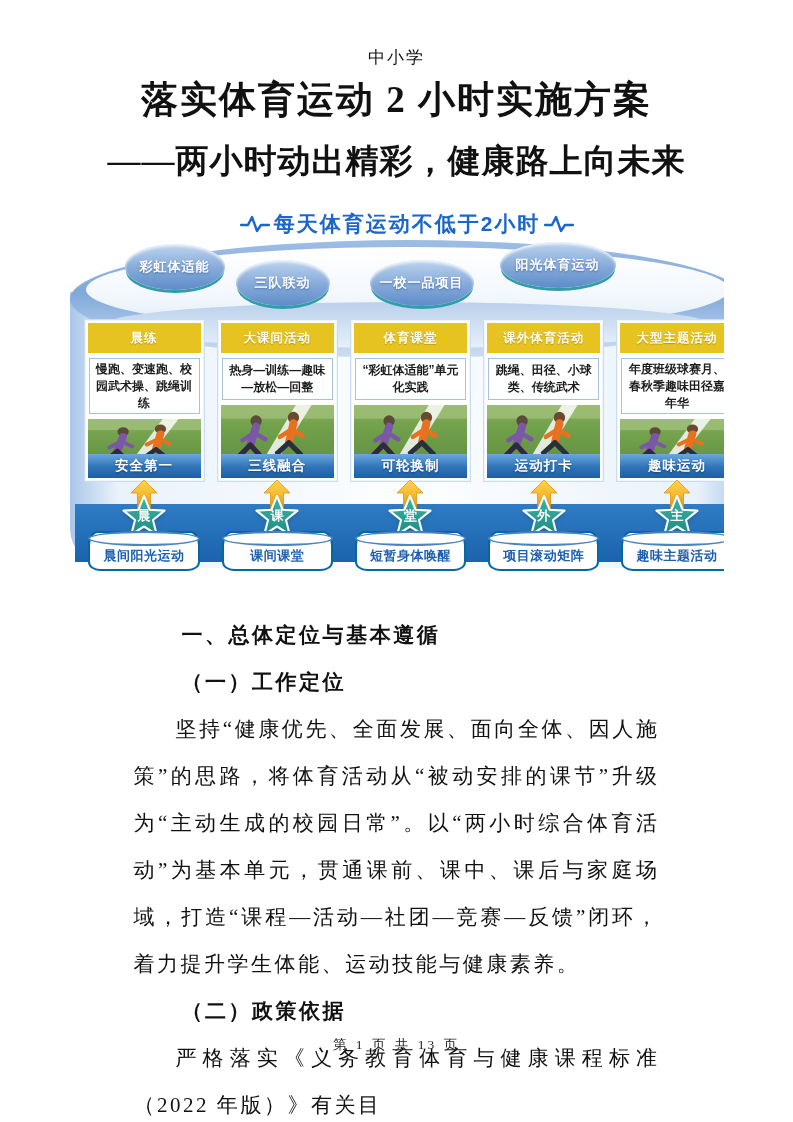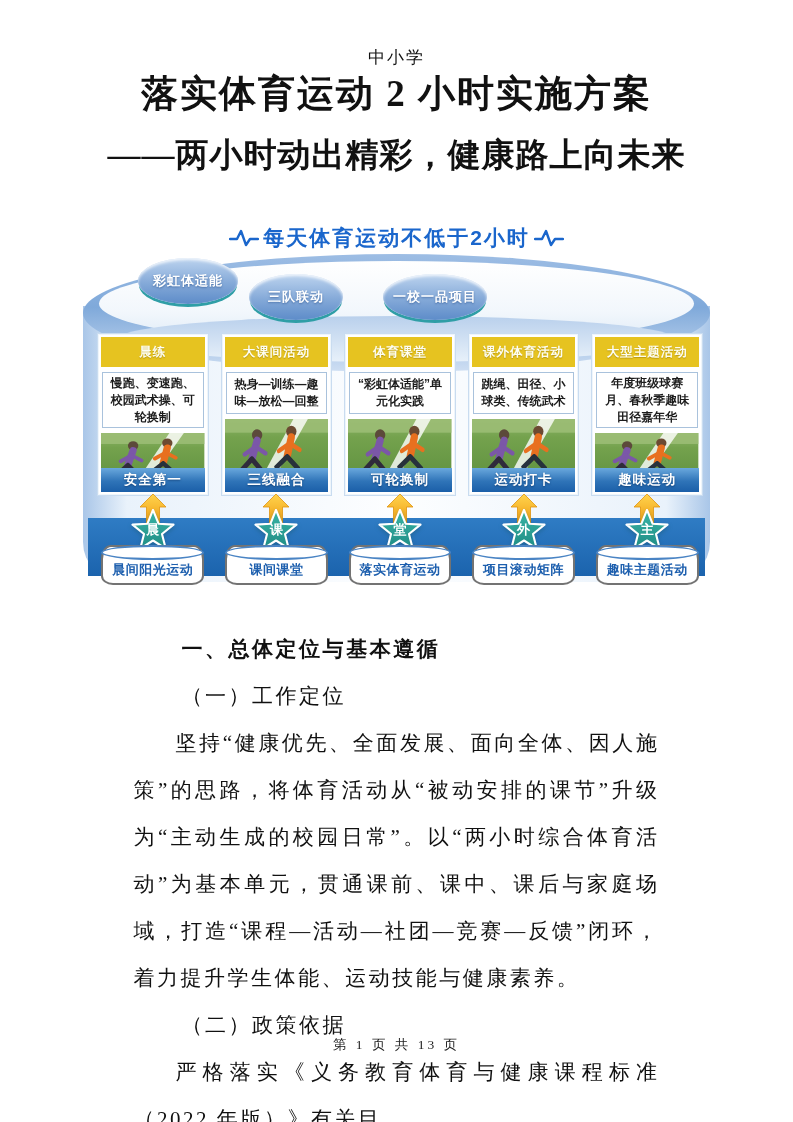--- a/index.html
+++ b/index.html
@@ -1,23 +1,23 @@
 <!DOCTYPE html>
 <html><head>
 <meta charset="utf-8">
 <style>
   html,body{margin:0;padding:0;background:#fff;}
   .page{position:relative;width:654px;height:1122px;margin:0 auto;background:#fff;overflow:hidden;
         font-family:"Liberation Serif","DejaVu Serif",serif;color:#111;}
   .kicker{margin-top:46px;text-align:center;font-size:17px;letter-spacing:2px;}
-  .doc-title{margin:0 0 0;text-align:center;font-size:37px;font-weight:700;letter-spacing:2px;}
+  .doc-title{margin:6px 0 0;text-align:center;font-size:37px;font-weight:700;letter-spacing:2px;}
   .doc-subtitle{margin-top:14px;text-align:center;font-size:33px;font-weight:700;letter-spacing:1px;}
 
   
-  .ig{position:relative;width:627px;height:368px;margin:40px auto 0;font-family:"Liberation Sans","DejaVu Sans",sans-serif;}
+  .ig{position:relative;width:627px;height:368px;margin:20px auto 0;font-family:"Liberation Sans","DejaVu Sans",sans-serif;padding-left:48px;}
   .ig-walls{position:absolute;left:0;right:0;top:88px;bottom:4px;z-index:1;border-radius:0 0 40px 40px;
             background:linear-gradient(90deg,#a9c6e8 0%,#e9f2fb 7%,#fdfeff 50%,#e9f2fb 93%,#a9c6e8 100%);}
   .ig-platform{position:absolute;left:0;right:0;top:36px;height:118px;z-index:2;}
   .ig-rim{position:absolute;inset:0;border-radius:50%;background:linear-gradient(180deg,#9dbde4 0%,#7fa9da 45%,#cfdff3 100%);}
   .ig-inner{position:absolute;left:16px;right:16px;top:7px;bottom:26px;border-radius:50%;
             background:linear-gradient(180deg,#ffffff 0%,#f2f7fc 60%,#dcE9f6 100%);}
   .ig-shadow{position:absolute;left:34px;right:34px;top:62px;bottom:10px;border-radius:50%;
              background:linear-gradient(180deg,#b9d0ec,#e8f1fa);}
   .ig-banner{position:absolute;top:6px;left:0;right:0;z-index:6;display:flex;justify-content:center;align-items:center;gap:4px;
              font-size:21px;font-weight:700;letter-spacing:2px;color:#1a66cc;}
@@ -43,30 +43,30 @@
   .card-photo{position:relative;flex:1;overflow:hidden;}
   .card-photo svg{position:absolute;inset:0;width:100%;height:100%;}
   .card-tag{position:absolute;left:0;right:0;bottom:0;height:24px;display:flex;align-items:center;justify-content:center;
             background:linear-gradient(180deg,#6aa8dd 0%,#2f74b8 55%,#1b5fa8 100%);
             color:#fff;font-size:13.5px;font-weight:700;letter-spacing:1px;text-shadow:0 1px 2px rgba(10,50,100,.7);}
   .arrow-star{display:flex;flex-direction:column;align-items:center;margin-top:-2px;}
   .up-arrow{width:28px;height:30px;}
   .star{position:relative;width:46px;height:42px;margin-top:-15px;}
   .star svg{position:absolute;inset:0;width:100%;height:100%;filter:drop-shadow(0 2px 2px rgba(20,80,90,.35));}
   .star-char{position:absolute;left:0;right:0;top:12px;text-align:center;color:#fff;font-size:13px;font-weight:700;}
-  .cyl{position:relative;width:92%;height:40px;margin-top:-6px;background:#fff;border:2px solid #737373;
+  .cyl{position:relative;width:92%;height:40px;margin-top:-6px;background:#fff;border:2px solid #0369a1;
        border-radius:10px 10px 12px 12px / 14px 14px 9px 9px;box-sizing:border-box;}
   .cyl::before{content:"";position:absolute;left:-2px;right:-2px;top:-2px;height:15px;border:2px solid #4a84c4;
                border-radius:50%;background:#fff;box-sizing:border-box;}
   .cyl span{position:absolute;left:0;right:0;top:14px;text-align:center;color:#1d5fae;font-size:13px;font-weight:700;letter-spacing:.5px;}
 
   
   .body-text{margin:40px 64px 0;font-size:21px;line-height:47px;letter-spacing:.12em;text-align:justify;}
   .sec-heading{font-weight:700;padding-left:48px;}
-  .sub-heading{font-weight:400;padding-left:48px;}
+  .sub-heading{font-weight:700;padding-left:48px;}
   .para{text-indent:2em;}
   .page-footer{position:absolute;left:0;right:0;top:1036px;text-align:center;font-size:13.5px;letter-spacing:3px;color:#222;}
 </style>
 </head>
 <body>
 
 <svg width="0" height="0" style="position:absolute" aria-hidden="true">
   <defs>
     <linearGradient id="grassGrad" x1="0" y1="0" x2="0" y2="1">
       <stop offset="0" stop-color="#8fb569"></stop>
@@ -128,29 +128,30 @@
         </svg>
       <span>每天体育运动不低于2小时</span>
       <svg class="pulse">
           <use href="#pulseShape"></use>
         </svg>
     </div>
 
     <div class="bubble b0">彩虹体适能</div>
     <div class="bubble b1">三队联动</div>
     <div class="bubble b2">一校一品项目</div>
+    <div class="bubble b3">阳光体育运动</div>
 
     <div class="ig-band"></div>
 
     <div class="ig-grid">
 
       <div class="ig-col">
         <div class="card">
           <div class="card-header">晨练</div>
-          <div class="card-desc">慢跑、变速跑、校园武术操、可轮换制</div>
+          <div class="card-desc">慢跑、变速跑、校园武术操、跳绳训练</div>
           <div class="card-photo">
             <svg preserveAspectRatio="none">
                 <use href="#scene"></use>
               </svg>
             <div class="card-tag">安全第一</div>
           </div>
         </div>
         <div class="arrow-star">
           <svg class="up-arrow">
               <use href="#arrowShape"></use>
@@ -210,21 +211,21 @@
               <use href="#arrowShape"></use>
             </svg>
           <div class="star">
             <svg>
                 <use href="#starShape"></use>
               </svg>
             <div class="star-char">堂</div>
           </div>
         </div>
         <div class="cyl">
-            <span>落实体育运动</span>
+            <span>短暂身体唤醒</span>
           </div>
       </div>
 
       <div class="ig-col">
         <div class="card">
           <div class="card-header">课外体育活动</div>
           <div class="card-desc">跳绳、田径、小球类、传统武术</div>
           <div class="card-photo">
             <svg preserveAspectRatio="none">
                 <use href="#scene"></use>

